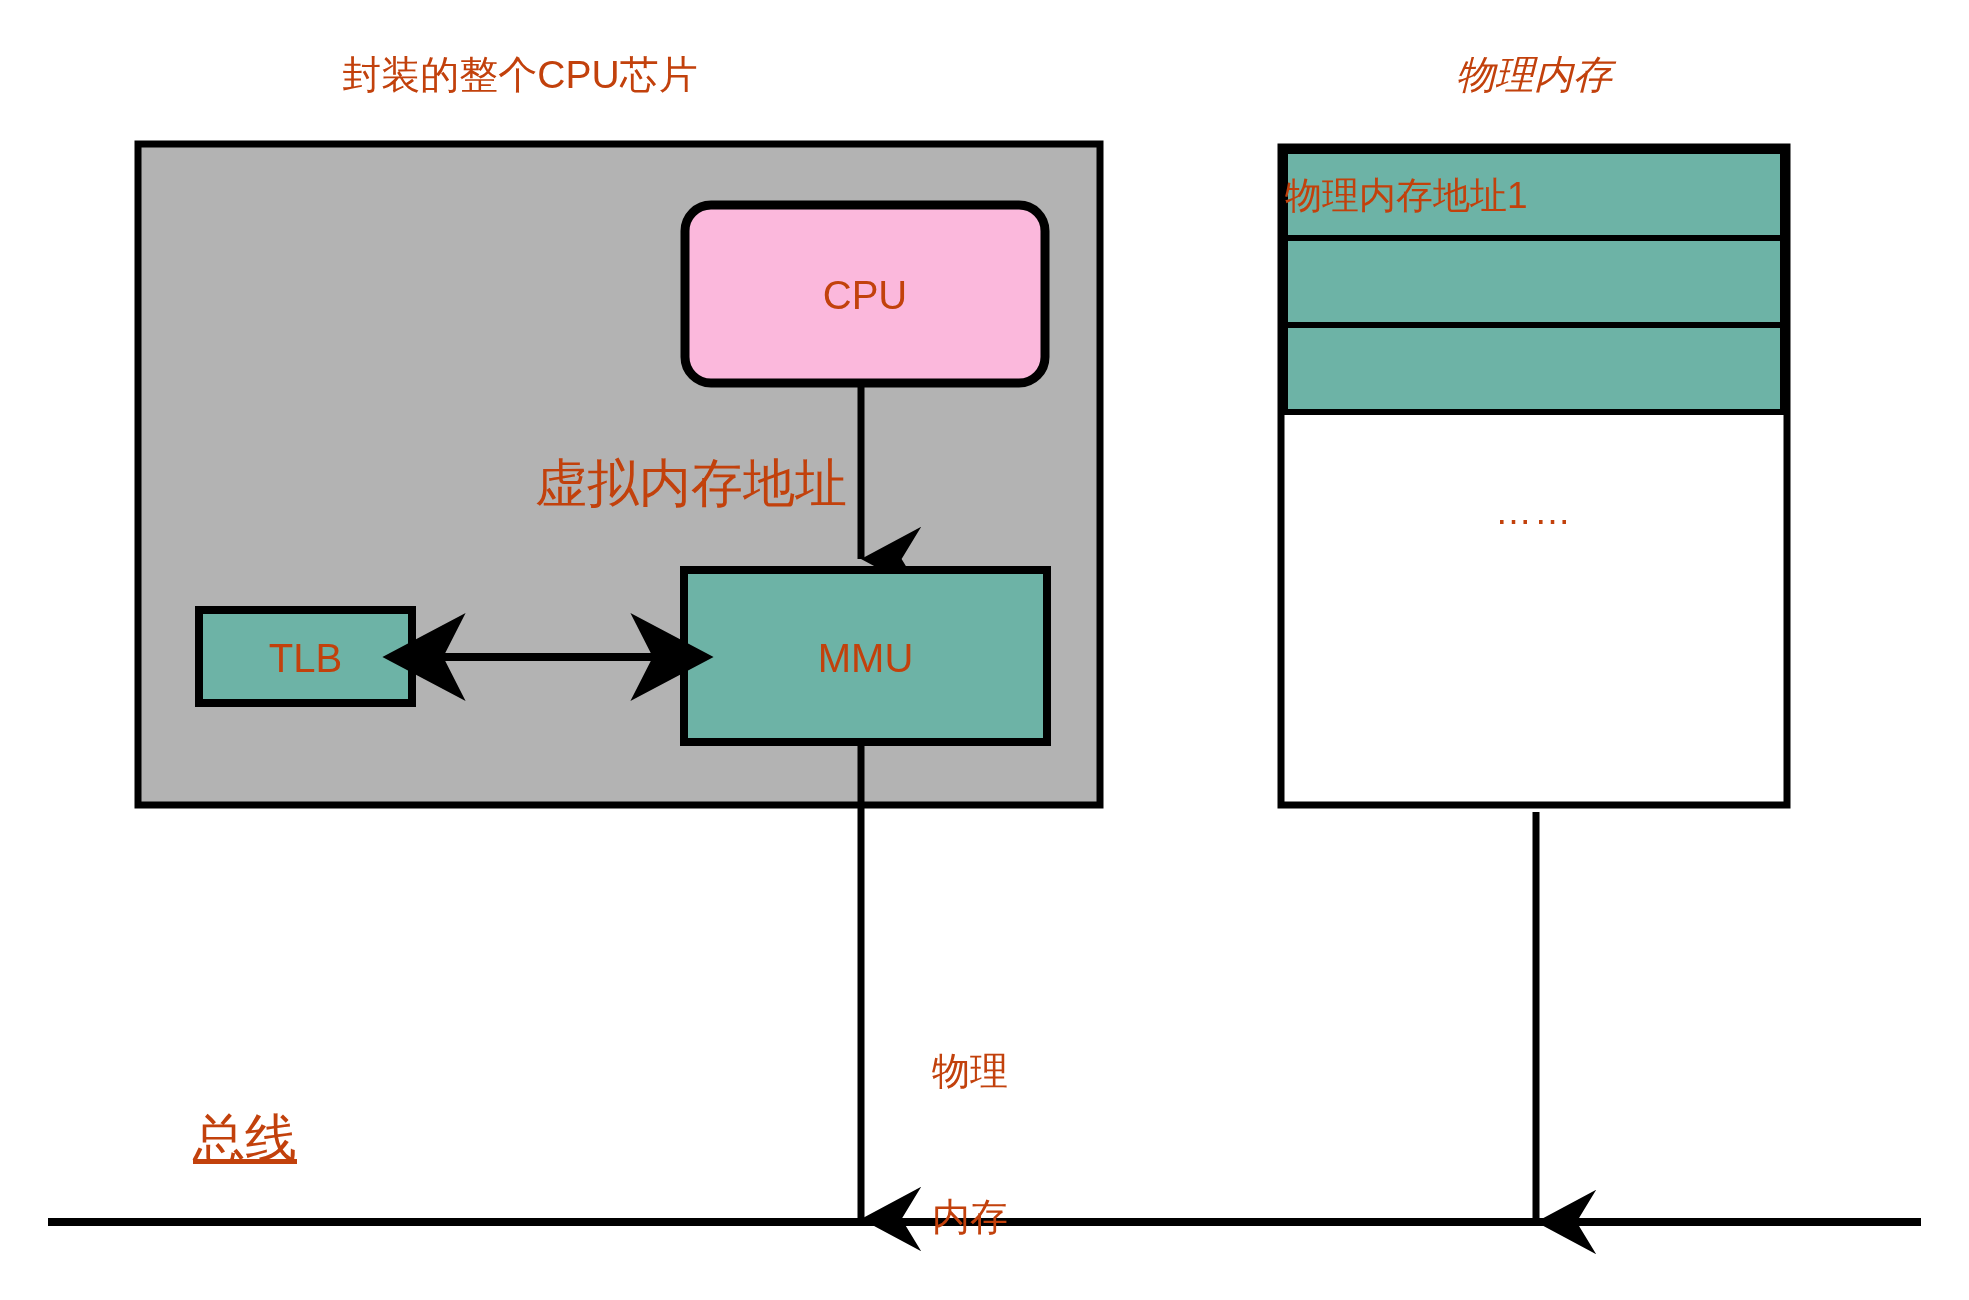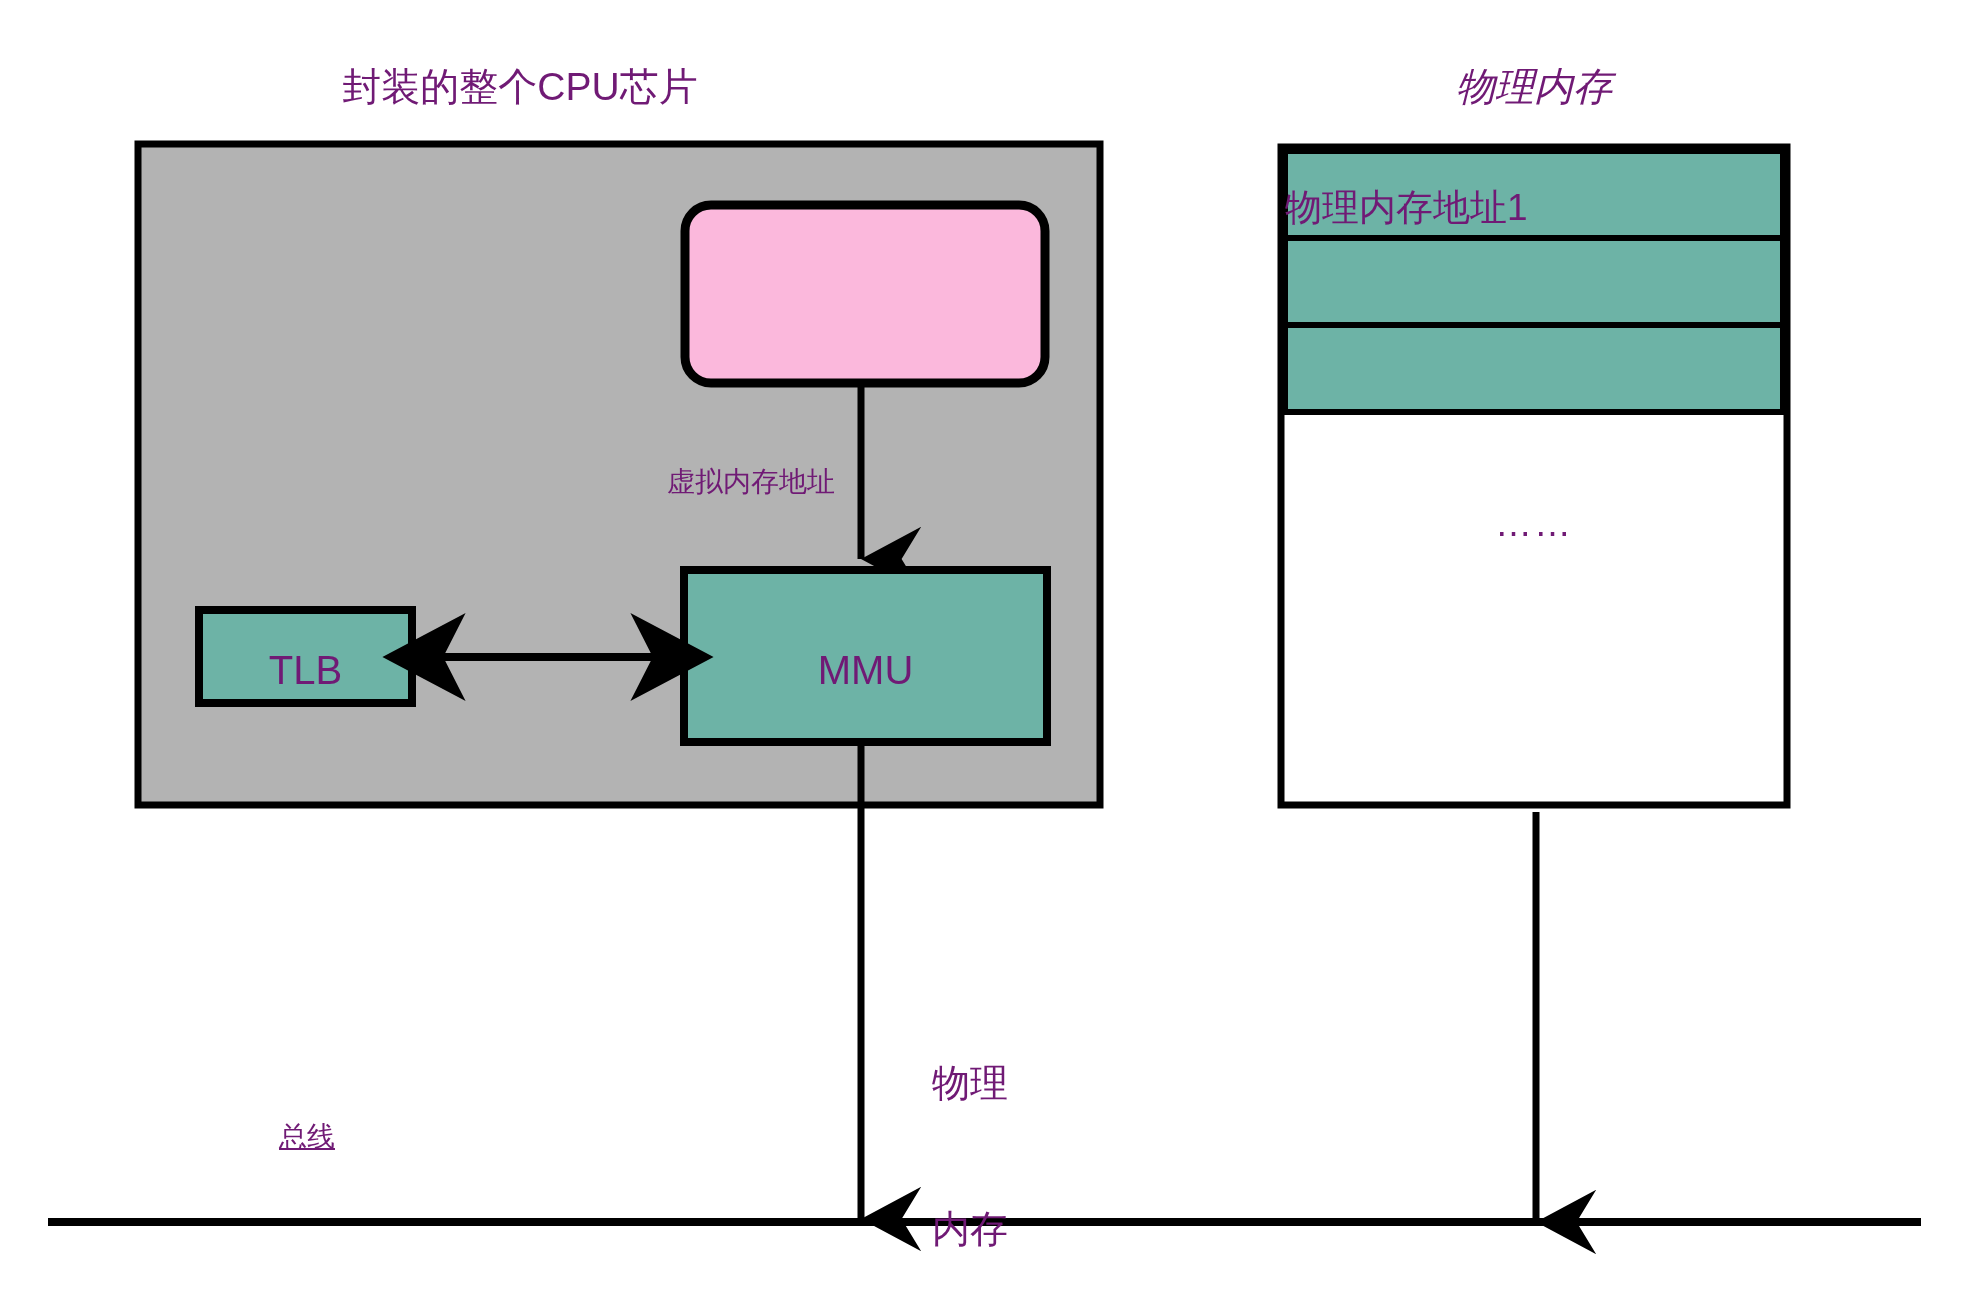--- a/index.html
+++ b/index.html
@@ -19,41 +19,40 @@
   }
   svg.layer {
     position: absolute;
     left: 0;
     top: 0;
     width: 1969px;
     height: 1300px;
   }
   .lbl {
     position: absolute;
-    color: #701a75;
+    color: #c2410c;
     white-space: pre;
     line-height: 1.18;
-    margin-top: 12px;
     -webkit-font-smoothing: antialiased;
   }
   .title-lbl {
     font-size: 39px;
     text-align: center;
   }
   .box-lbl {
     font-size: 40px;
     text-align: center;
   }
   .row-lbl {
     font-size: 37px;
     text-align: left;
   }
   .edge-lbl {
-    font-size: 28px;
-    text-align: right;
+    font-size: 52px;
+    text-align: center;
   }
   .stack-lbl {
     font-size: 38px;
     text-align: center;
     line-height: 1.28;
   }
   .dots-lbl {
     font-size: 37px;
     letter-spacing: 2px;
     text-align: center;
@@ -101,20 +100,21 @@
 
     <rect x="1285" y="238" width="498" height="87" fill="#6db3a6" stroke="#000000" stroke-width="6"></rect>
 
     <rect x="1285" y="325" width="498" height="87" fill="#6db3a6" stroke="#000000" stroke-width="6"></rect>
   </svg>
 
   <div class="lbl title-lbl" style="left:310px; top:52px; width:420px;">封装的整个CPU芯片</div>
 
   <div class="lbl title-lbl" style="left:1334px; top:52px; width:400px;font-style:italic;">物理内存</div>
 
+  <div class="lbl box-lbl" style="left:685px; top:272px; width:360px;">CPU</div>
 
   <div class="lbl edge-lbl" style="left:535px; top:453px; width:300px;">虚拟内存地址</div>
 
   <div class="lbl box-lbl" style="left:684px; top:635px; width:363px;">MMU</div>
 
   <div class="lbl box-lbl" style="left:199px; top:635px; width:213px;">TLB</div>
 
   <div class="lbl stack-lbl" style="left:890px; top:950px; width:160px;">
     <div>物理</div>
     <div>内存</div>

